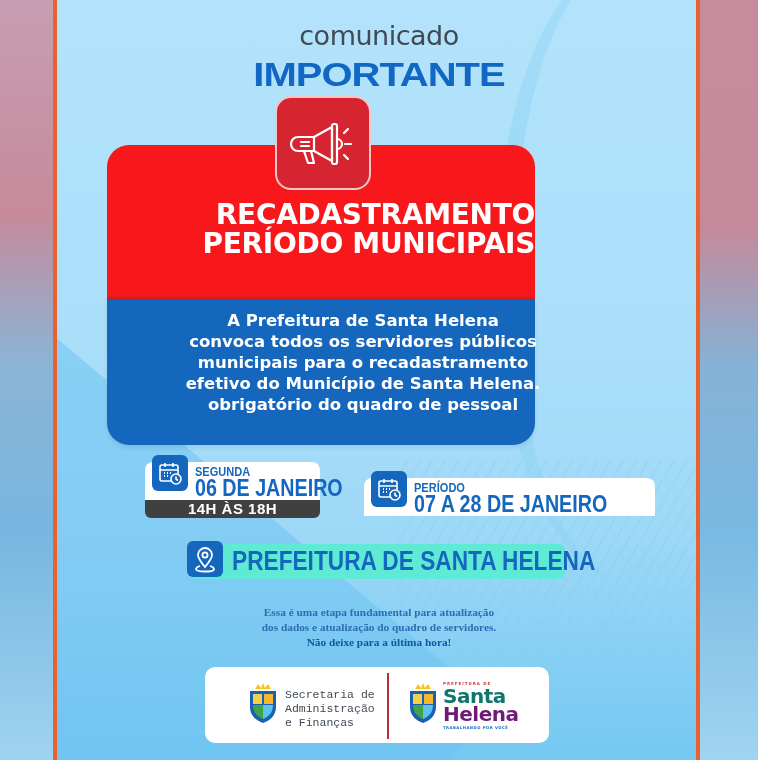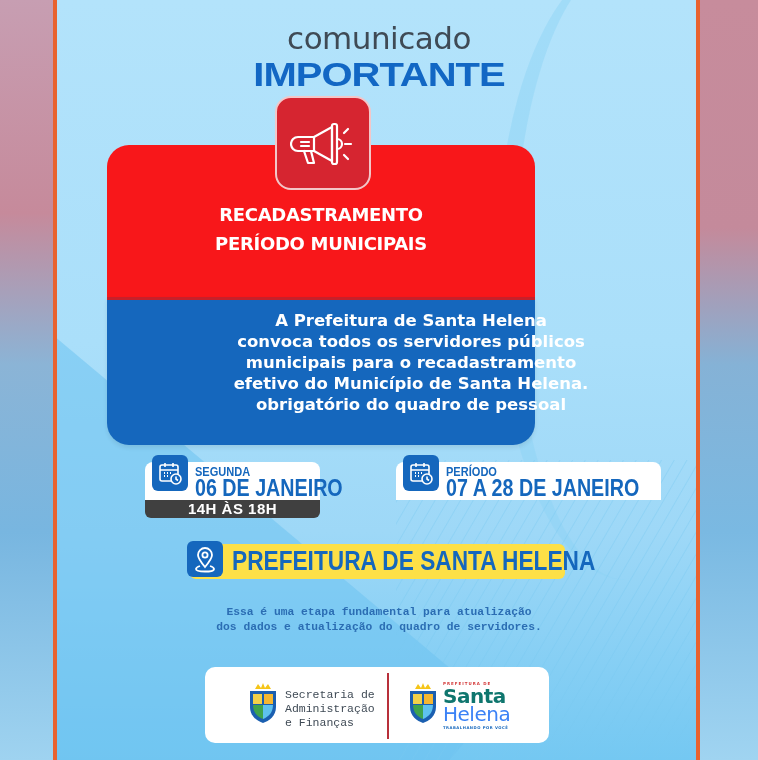--- a/index.html
+++ b/index.html
@@ -34,21 +34,21 @@
     transform: rotate(40deg);
   }
   .bg-lines {
     position: absolute; right: 0; bottom: 0; width: 300px; height: 300px;
     background: repeating-linear-gradient(120deg, rgba(255,255,255,0) 0px, rgba(255,255,255,0) 9px, rgba(120,200,240,0.55) 10px, rgba(255,255,255,0) 11px);
     opacity: 0.7;
   }
 
   .header-top {
     position: absolute; left: 0; right: 0; top: 20px; text-align: center;
-    font-family: "DejaVu Sans", sans-serif; font-size: 31px; color: #3f4a55;
+    font-family: "DejaVu Sans", sans-serif; font-size: 27px; color: #3f4a55;
     letter-spacing: -0.5px;
   }
   .header-main {
     position: absolute; left: 0; right: 0; top: 52px; text-align: center;
     font-family: "Liberation Sans", sans-serif; font-weight: bold; font-size: 40px;
     color: #1267c4; letter-spacing: -1px;
     transform: scaleY(0.85);
   }
 
   .card-red {
@@ -60,28 +60,28 @@
     background: #1567bd; border-radius: 0 0 22px 22px;
     border-top: 3px solid #c7202a;
     box-shadow: 0 3px 4px rgba(0,0,0,0.08);
   }
   .megaphone-box {
     position: absolute; left: 275px; top: 96px; width: 96px; height: 94px;
     background: #d62530; border: 2px solid #f3c6c8; border-radius: 16px;
     display: flex; align-items: center; justify-content: center;
   }
   .title-red {
-    position: absolute; left: 107px; top: 200px; width: 428px; text-align: center;
+    position: absolute; left: 107px; top: 200px; width: 428px; text-align: right;
     color: #fff; font-family: "DejaVu Sans", sans-serif; font-weight: bold;
-    font-size: 18px; line-height: 29px; letter-spacing: -0.3px;
+    font-size: 28px; line-height: 29px; letter-spacing: -0.3px;
   }
   .desc-blue {
     position: absolute; left: 107px; top: 310px; width: 512px; text-align: center;
     color: #fff; font-family: "DejaVu Sans", sans-serif; font-weight: bold;
-    font-size: 16.5px; line-height: 21px; margin-left: 48px;
+    font-size: 16.5px; line-height: 21px;
   }
 
   .date-card {
     position: absolute; height: 66px;
   }
   .date-card .white {
     position: absolute; left: 0; top: 10px; right: 0; height: 38px;
     background: #fff; border-radius: 8px 8px 0 0;
   }
   .date-card .bar {
@@ -101,55 +101,55 @@
     font-size: 13px; transform: scaleX(0.85); transform-origin: left;
   }
   .date-card .big {
     position: absolute; left: 50px; top: 22px;
     color: #1567bd; font-family: "Liberation Sans", sans-serif; font-weight: bold;
     font-size: 24px; transform: scaleX(0.82); transform-origin: left; white-space: nowrap;
   }
 
   .place-card {
     position: absolute; left: 132px; top: 544px; width: 381px; height: 35px;
-    background: #fde047; border-radius: 6px;
+    background: #5eead4; border-radius: 6px;
   }
   .place-card .ico {
     position: absolute; left: -3px; top: -3px; width: 36px; height: 36px;
     background: #1567bd; border-radius: 6px;
     display: flex; align-items: center; justify-content: center;
   }
   .place-card .txt {
     position: absolute; left: 42px; top: 2px;
     color: #1567bd; font-family: "Liberation Sans", sans-serif; font-weight: bold;
     font-size: 27px; transform: scaleX(0.84); transform-origin: left; white-space: nowrap;
   }
 
   .footer-text {
     position: absolute; left: 0; right: 0; top: 605px; text-align: center;
-    color: #2b6db3; font-family: Liberation Mono, monospace; font-weight: bold;
+    color: #2b6db3; font-family: Liberation Serif, serif; font-weight: bold;
     font-size: 11.3px; line-height: 15px;
   }
   .footer-text .strong { color: #0f56a8; font-weight: bold; }
 
   .logo-card {
     position: absolute; left: 152px; top: 667px; width: 344px; height: 76px;
     background: #fff; border-radius: 10px;
   }
   .logo-card .divider {
     position: absolute; left: 182px; top: 6px; width: 2px; height: 66px; background: #b8303a;
   }
   .logo-card .sec-text {
     position: absolute; left: 80px; top: 21px;
     color: #3f4a55; font-family: Liberation Mono, monospace; font-size: 11.5px; line-height: 14px;
   }
   .logo-card .crest { position: absolute; top: 14px; }
   .sh-small { position: absolute; left: 238px; top: 14px; font-size: 4px; color: #d43a3a; letter-spacing: 1px; font-family: "DejaVu Sans", sans-serif; font-weight: bold;}
   .sh-santa { position: absolute; left: 238px; top: 17px; font-size: 20px; color: #0f766e; font-family: "DejaVu Sans", sans-serif; font-weight: bold; letter-spacing: -0.5px;}
-  .sh-helena { position: absolute; left: 238px; top: 35px; font-size: 20px; color: #3b82f6; font-family: "DejaVu Sans", sans-serif; font-weight: normal; letter-spacing: -0.5px;}
+  .sh-helena { position: absolute; left: 238px; top: 35px; font-size: 20px; color: #701a75; font-family: "DejaVu Sans", sans-serif; font-weight: bold; letter-spacing: -0.5px;}
   .sh-tag { position: absolute; left: 238px; top: 58px; font-size: 3.8px; color: #1567bd; font-family: "DejaVu Sans", sans-serif; font-weight: bold; letter-spacing: 0.5px;}
 </style>
 </head>
 <body>
 
 <div class="side-left"></div>
 <div class="side-right"></div>
 
 <div class="poster">
   <div class="bg-swoosh2"></div>
@@ -197,21 +197,21 @@
       <path d="M7 13 h1 M10 13 h1 M13 13 h1 M7 16 h1 M10 16 h1" stroke-width="1.8"></path>
       <circle cx="19" cy="19" r="5" fill="#1567bd"></circle>
       <path d="M19 16.5 V19 l2 1.5"></path>
     </svg>
   </div>
   <div class="lbl">SEGUNDA</div>
   <div class="big">06 DE JANEIRO</div>
   <div class="bar">14H ÀS 18H</div>
 </div>
 
-<div class="date-card" style="left:364px; top:452px; width:265px;margin-left:32px;">
+<div class="date-card" style="left:364px; top:468px; width:291px;">
   <div class="white"></div>
   <div class="ico">
     <svg width="26" height="26" viewBox="0 0 26 26" fill="none" stroke="#fff" stroke-width="1.6">
       <rect x="3" y="5" width="18" height="16" rx="2"></rect>
       <path d="M3 10 h18 M8 3 v4 M16 3 v4"></path>
       <path d="M7 13 h1 M10 13 h1 M13 13 h1 M7 16 h1 M10 16 h1" stroke-width="1.8"></path>
       <circle cx="19" cy="19" r="5" fill="#1567bd"></circle>
       <path d="M19 16.5 V19 l2 1.5"></path>
     </svg>
   </div>
@@ -226,20 +226,21 @@
       <circle cx="13" cy="10" r="2.6"></circle>
       <path d="M8 21 c-3 1 -4 2 -4 3 c0 2 4 2.5 9 2.5 s9 -0.5 9 -2.5 c0 -1 -1 -2 -4 -3"></path>
     </svg>
   </div>
   <div class="txt">PREFEITURA DE SANTA HELENA</div>
 </div>
 
 <div class="footer-text">
   <div>Essa é uma etapa fundamental para atualização</div>
   <div>dos dados e atualização do quadro de servidores.</div>
+  <div class="strong">Não deixe para a última hora!</div>
 </div>
 
 <div class="logo-card" style="left:205px; top:667px;">
   <svg class="crest" style="left:42px;" width="32" height="44" viewBox="0 0 32 44">
     <path d="M8 8 l3 -5 l3 4 l2 -5 l2 5 l3 -4 l3 5 z" fill="#f5c518"></path>
     <path d="M3 10 h26 v16 c0 9 -7 14 -13 16 c-6 -2 -13 -7 -13 -16 z" fill="#1b5fb0"></path>
     <path d="M6 13 h9 v10 h-9 z" fill="#f2d14a"></path>
     <path d="M17 13 h9 v10 h-9 z" fill="#f5b731"></path>
     <path d="M6 24 l10 0 l0 14 c-5 -2 -10 -6 -10 -14 z" fill="#3fa34d"></path>
     <path d="M16 24 h10 c0 8 -5 12 -10 14 z" fill="#5ec2ee"></path>

